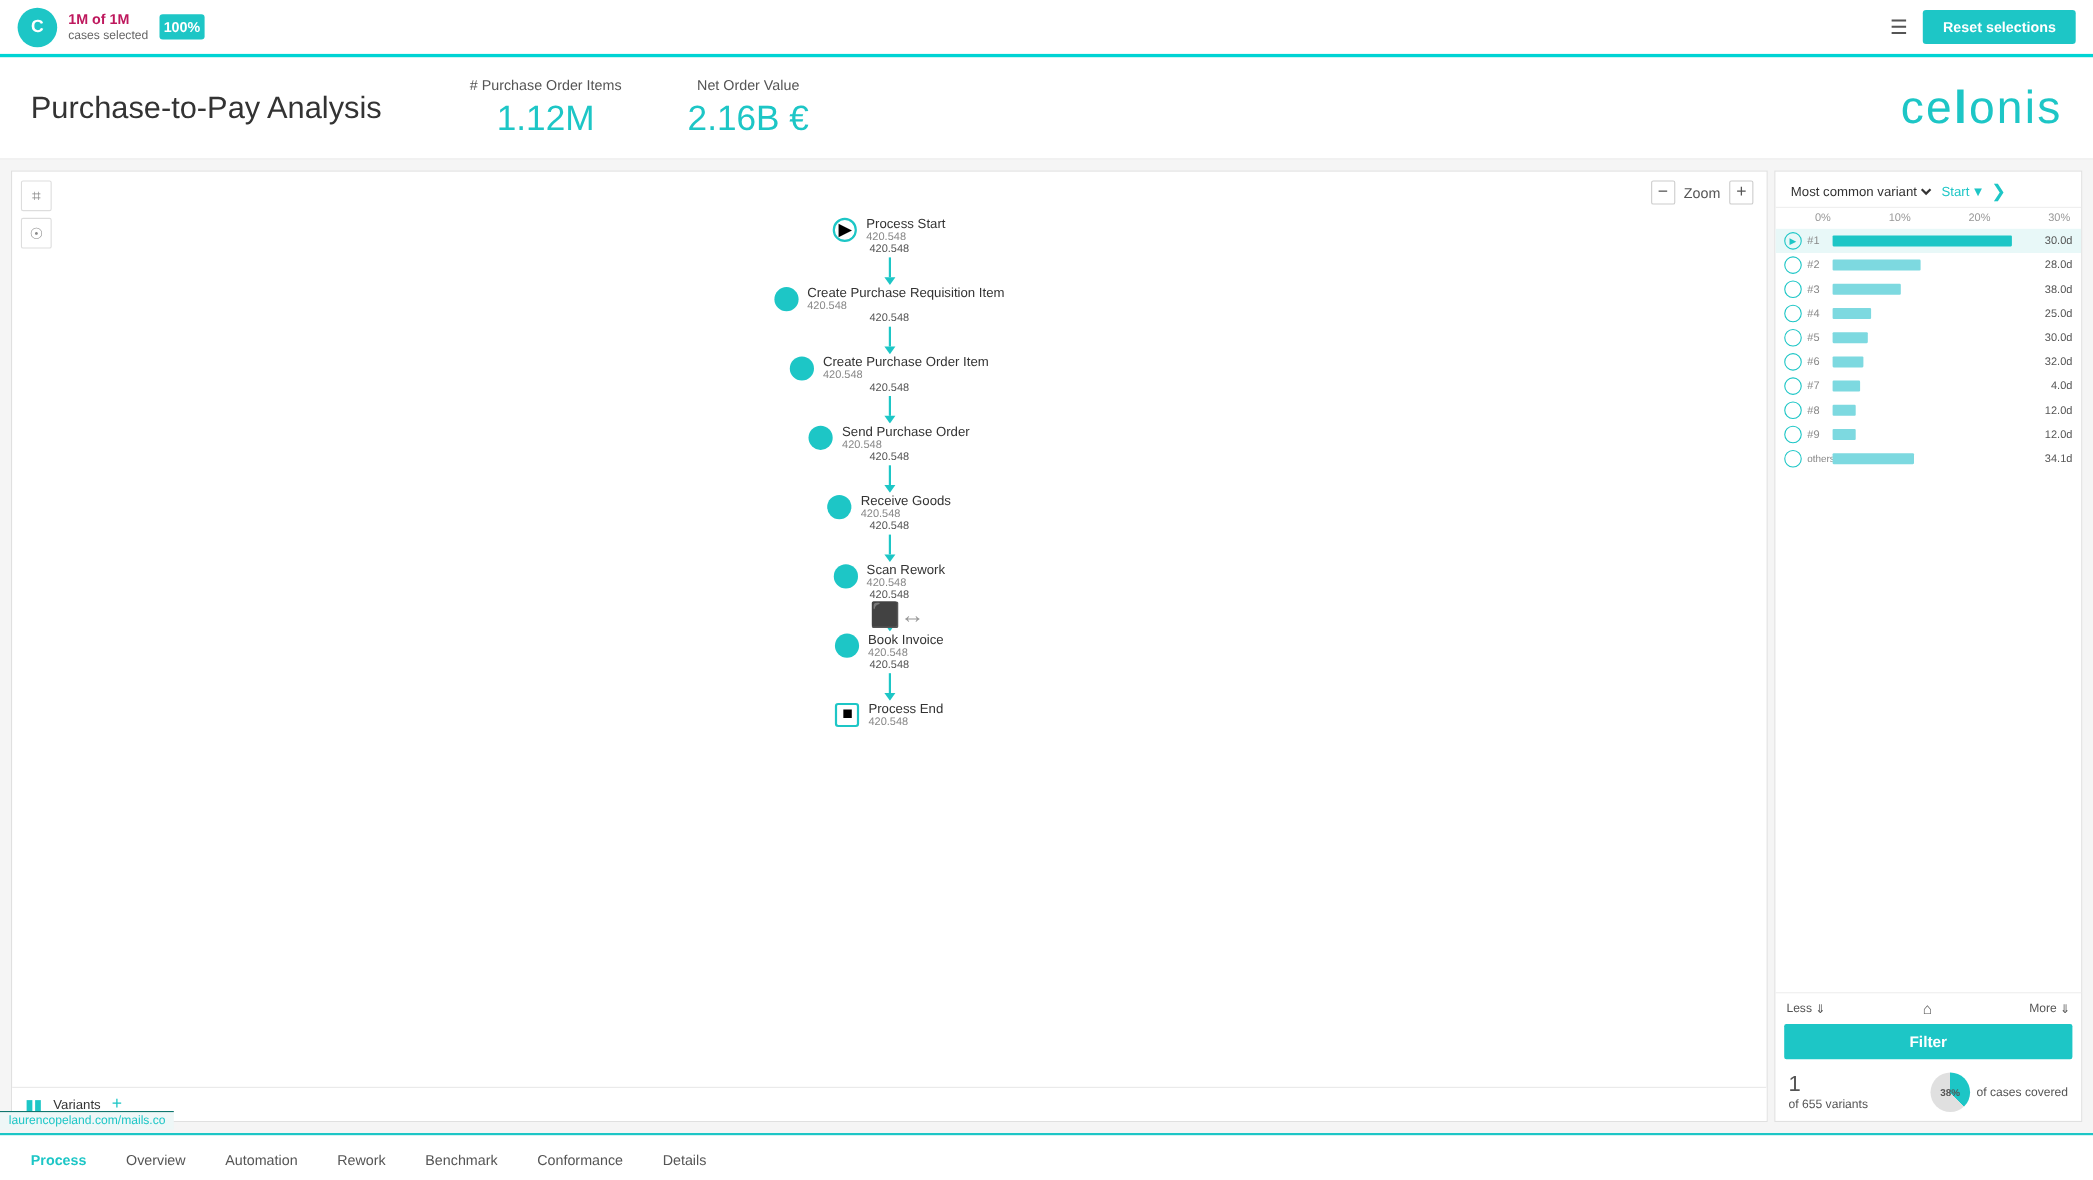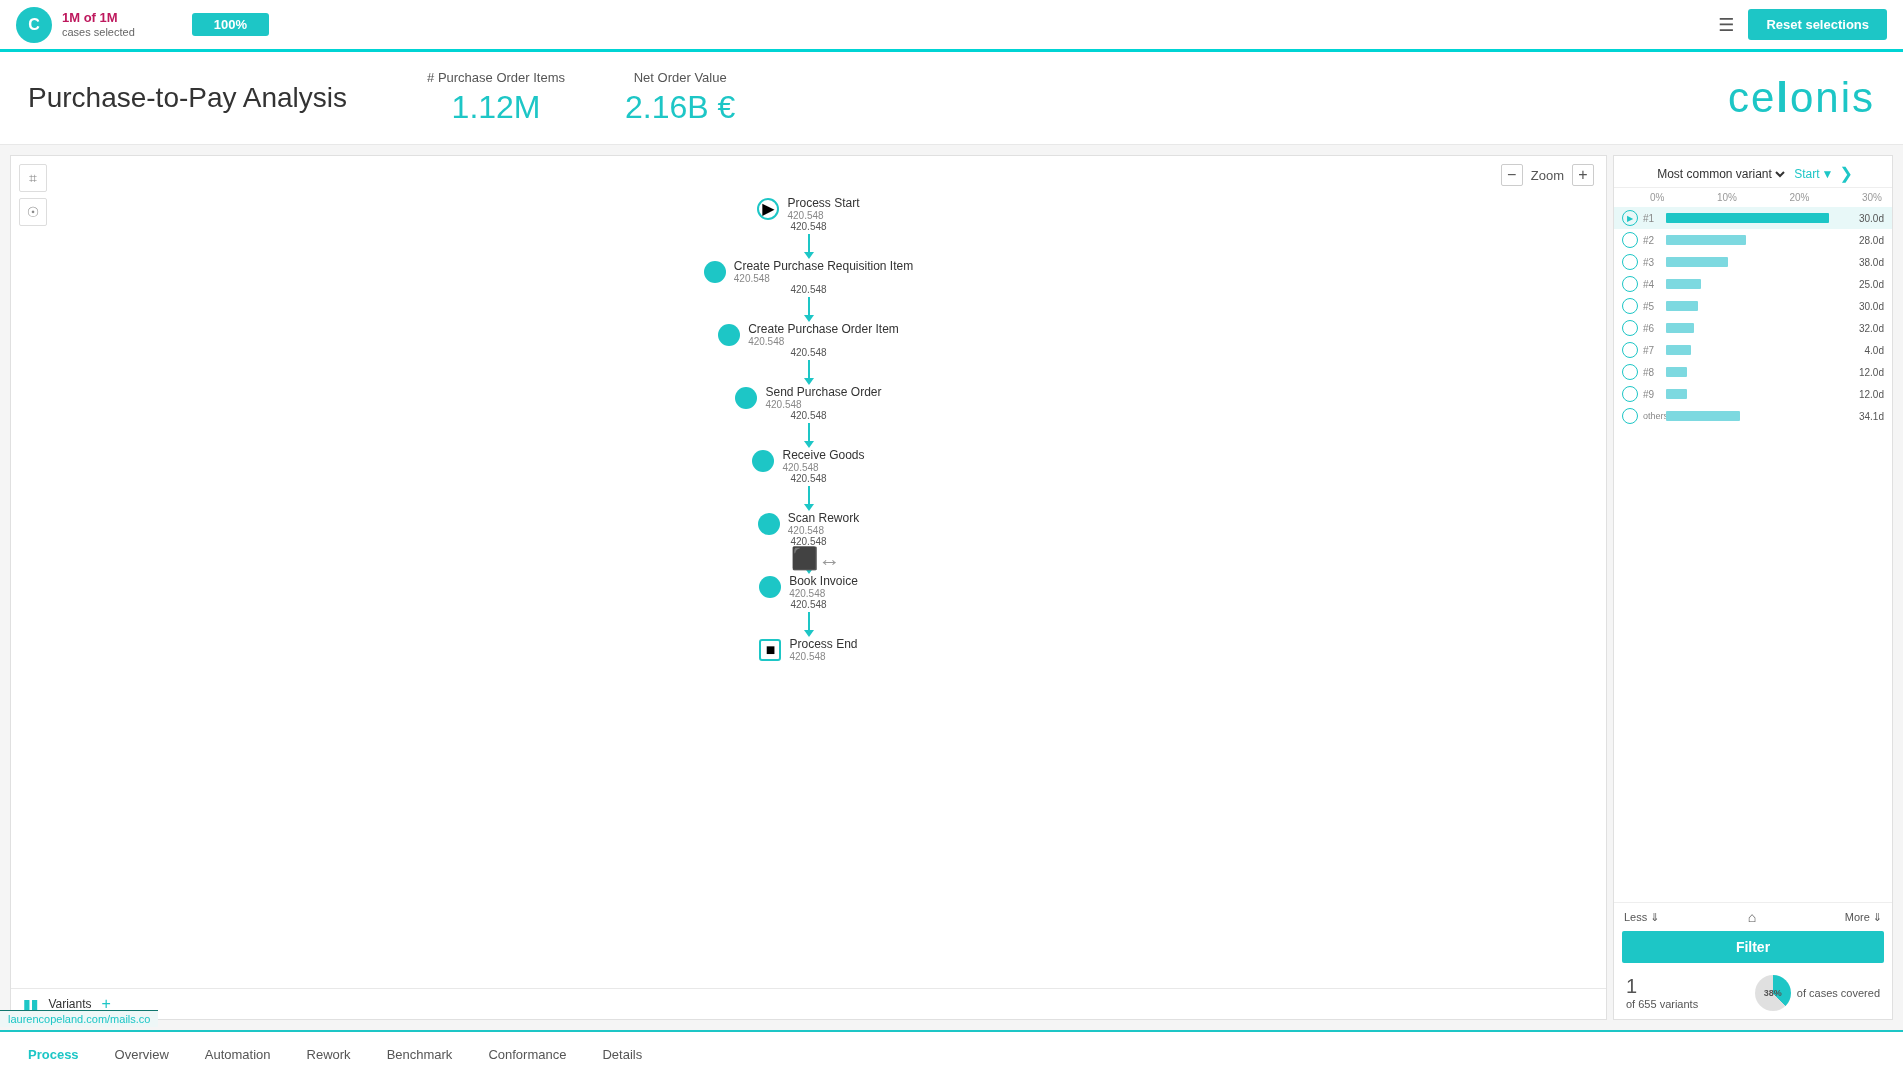--- a/index.html
+++ b/index.html
@@ -30,23 +30,22 @@
     .cases-info {
       display: flex; flex-direction: column; line-height: 1.2;
     }
     .cases-info .line1 { font-size: 13px; font-weight: 600; color: #be185d; }
     .cases-info .line2 { font-size: 11px; color: #666; }
     .percent-badge {
       background: #1dc6c6;
       color: white;
       font-size: 13px;
       font-weight: 700;
-      padding: 4px 22px;
+      padding: 4px 4px;
       border-radius: 3px;
-      margin-left: 47px;
     }
     .top-bar-right {
       margin-left: auto;
       display: flex; align-items: center; gap: 14px;
     }
     .hamburger-icon { font-size: 18px; color: #555; cursor: pointer; }
     .reset-btn {
       background: #1dc6c6;
       color: white;
       border: none;
@@ -198,21 +197,21 @@
     .variants-panel {
       width: 280px;
       background: #fff;
       border: 1px solid #e0e0e0;
       margin: 10px 10px 10px 6px;
       display: flex;
       flex-direction: column;
       padding: 0;
     }
     .variants-header {
-      display: flex; align-items: center; justify-content: center;
+      display: flex; align-items: center; justify-content: flex-start;
       padding: 8px 10px 4px 10px;
       border-bottom: 1px solid #eee;
       gap: 6px;
     }
     .variant-dropdown {
       font-size: 12px; color: #333;
       border: none; background: transparent;
       cursor: pointer;
       font-weight: 500;
     }

